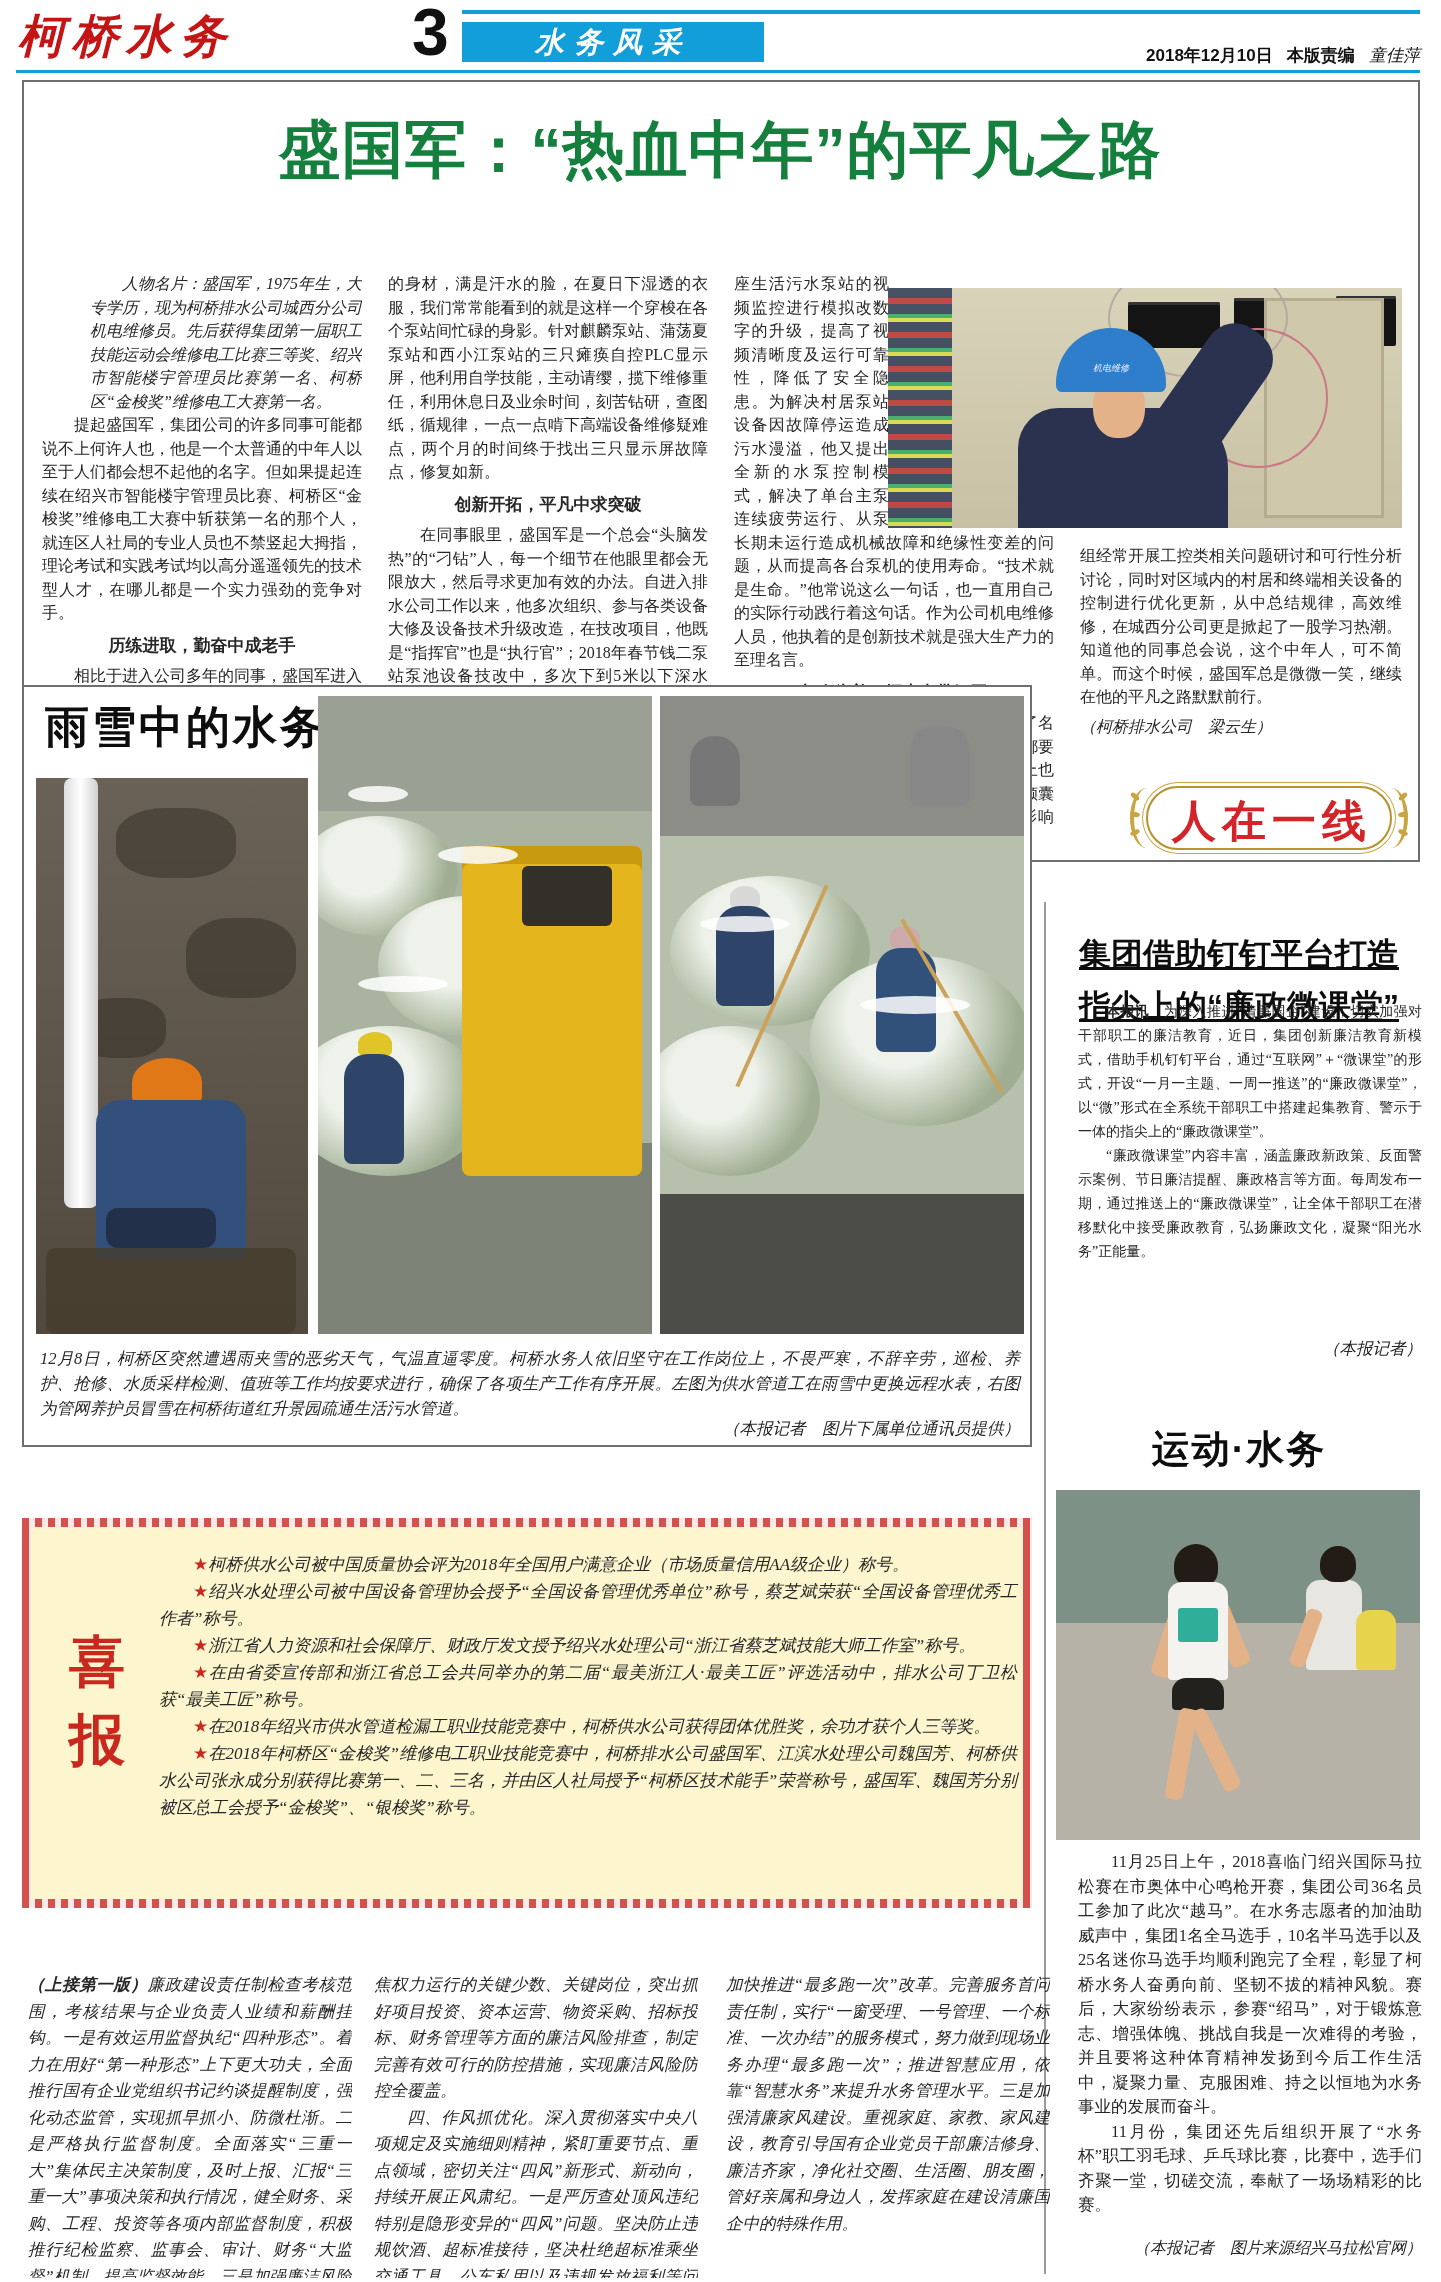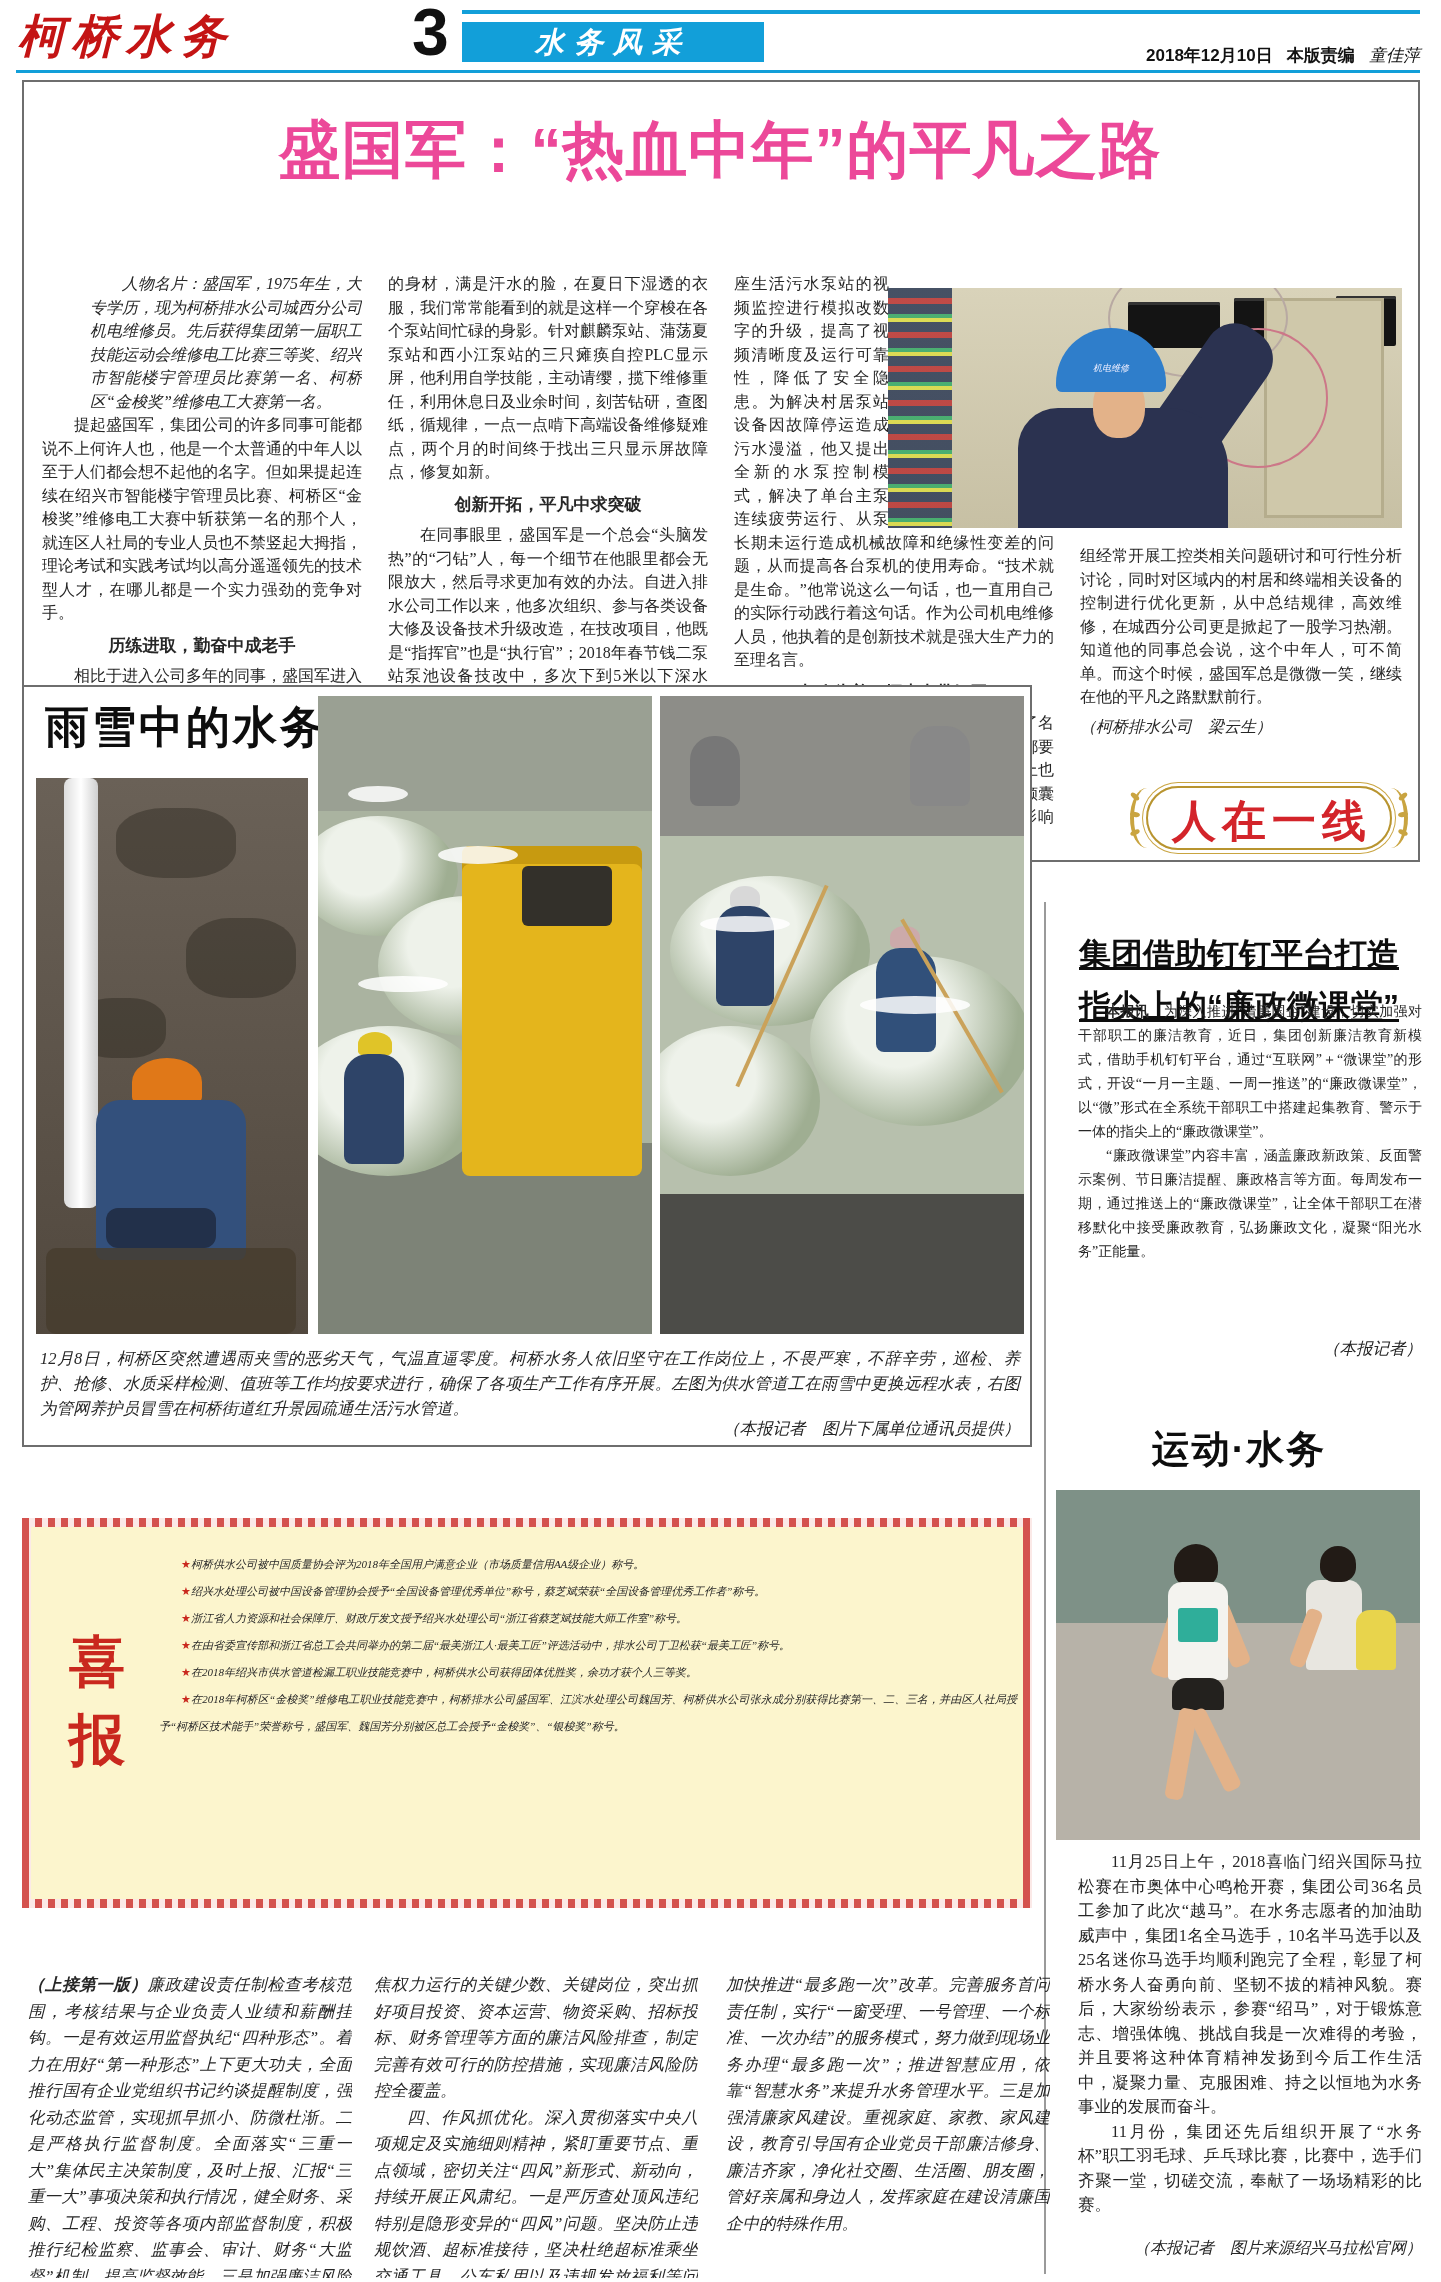--- a/index.html
+++ b/index.html
@@ -21,21 +21,21 @@
   .headrule { left:16px; top:70px; width:1404px; height:3px; background:#129fd9; }
   .dateline { right:21px; top:44px; font-size:17px; font-weight:bold; color:#111;
               font-family:"Liberation Sans", sans-serif; }
   .dateline .ed-name { font-weight:normal; font-style:italic; font-family:"Liberation Serif", serif; }
 
   
   .art-box { border:2px solid #6e6e6e; background:#fff; }
   #feature-box { left:22px; top:80px; width:1398px; height:782px; }
   #snow-box { left:22px; top:685px; width:1010px; height:762px; }
 
-  .feature-headline { left:40px; top:108px; width:1360px; text-align:center; color:#ec4899;
+  .feature-headline { left:40px; top:108px; width:1360px; text-align:center; color:#15803d;
                       font-size:62px; font-weight:900; font-family:"Liberation Sans", sans-serif;
                       letter-spacing:1px; }
 
   .col { font-size:16px; line-height:23.5px; text-align:justify; overflow:hidden; }
   .col p { text-indent:2em; }
   .kai { font-style:italic;margin-left:48px; }
   .subhead { font-weight:bold; font-style:normal; text-align:center; text-indent:0 !important;
              font-family:"Liberation Sans", sans-serif; font-size:17px; padding:9px 0 7px 0; }
   #f-col1 { left:42px;  top:272px; width:320px; height:590px; }
   #f-col2 { left:388px; top:272px; width:320px; height:590px; }
@@ -87,21 +87,21 @@
   .bush { position:absolute; border-radius:50%; background:radial-gradient(circle at 40% 35%, #eef2ea 0 30%, #9fae92 70%); }
   .pole { position:absolute; width:4px; background:#caa25a; transform:rotate(24deg); }
   .caption { left:40px; top:1346px; width:980px; font-size:16.5px; line-height:25px; font-style:italic; text-align:justify; }
   .caption-sig { left:40px; top:1418px; width:980px; text-align:right; font-style:italic; font-size:16.5px; }
 
   
   #xibao { left:22px; top:1518px; width:1010px; height:390px; background:#fcf5cd;
            border:9px solid; border-image:repeating-linear-gradient(90deg,#d4524e 0 7px,#fbe9e7 7px 13px) 9; }
   .xb-label { position:absolute; left:34px; top:96px; width:64px; color:#c9281e; font-size:56px;
               font-weight:900; line-height:78px; text-align:center; font-family:"Liberation Sans", sans-serif; }
-  .xb-list { position:absolute; left:128px; top:24px; width:858px; font-size:11px; line-height:27px;
+  .xb-list { position:absolute; left:128px; top:24px; width:858px; font-size:17px; line-height:27px;
              font-style:italic; text-align:justify; }
   .xb-list p { text-indent:2em; }
   .star { color:#c9281e; font-style:normal; }
 
   
   .vdivider { left:1044px; top:902px; width:2px; height:1372px; background:#9a9a9a; }
   .ding-title { left:1056px; top:928px; width:366px; text-align:center; font-size:32px; line-height:52px;
                 font-weight:900; color:#0d0d0d; font-family:"Liberation Sans", sans-serif;text-decoration:underline; }
   .ding-body { left:1078px; top:1000px; width:344px; font-size:14px; line-height:24px; text-align:justify; }
   .ding-body p { text-indent:2em; }

